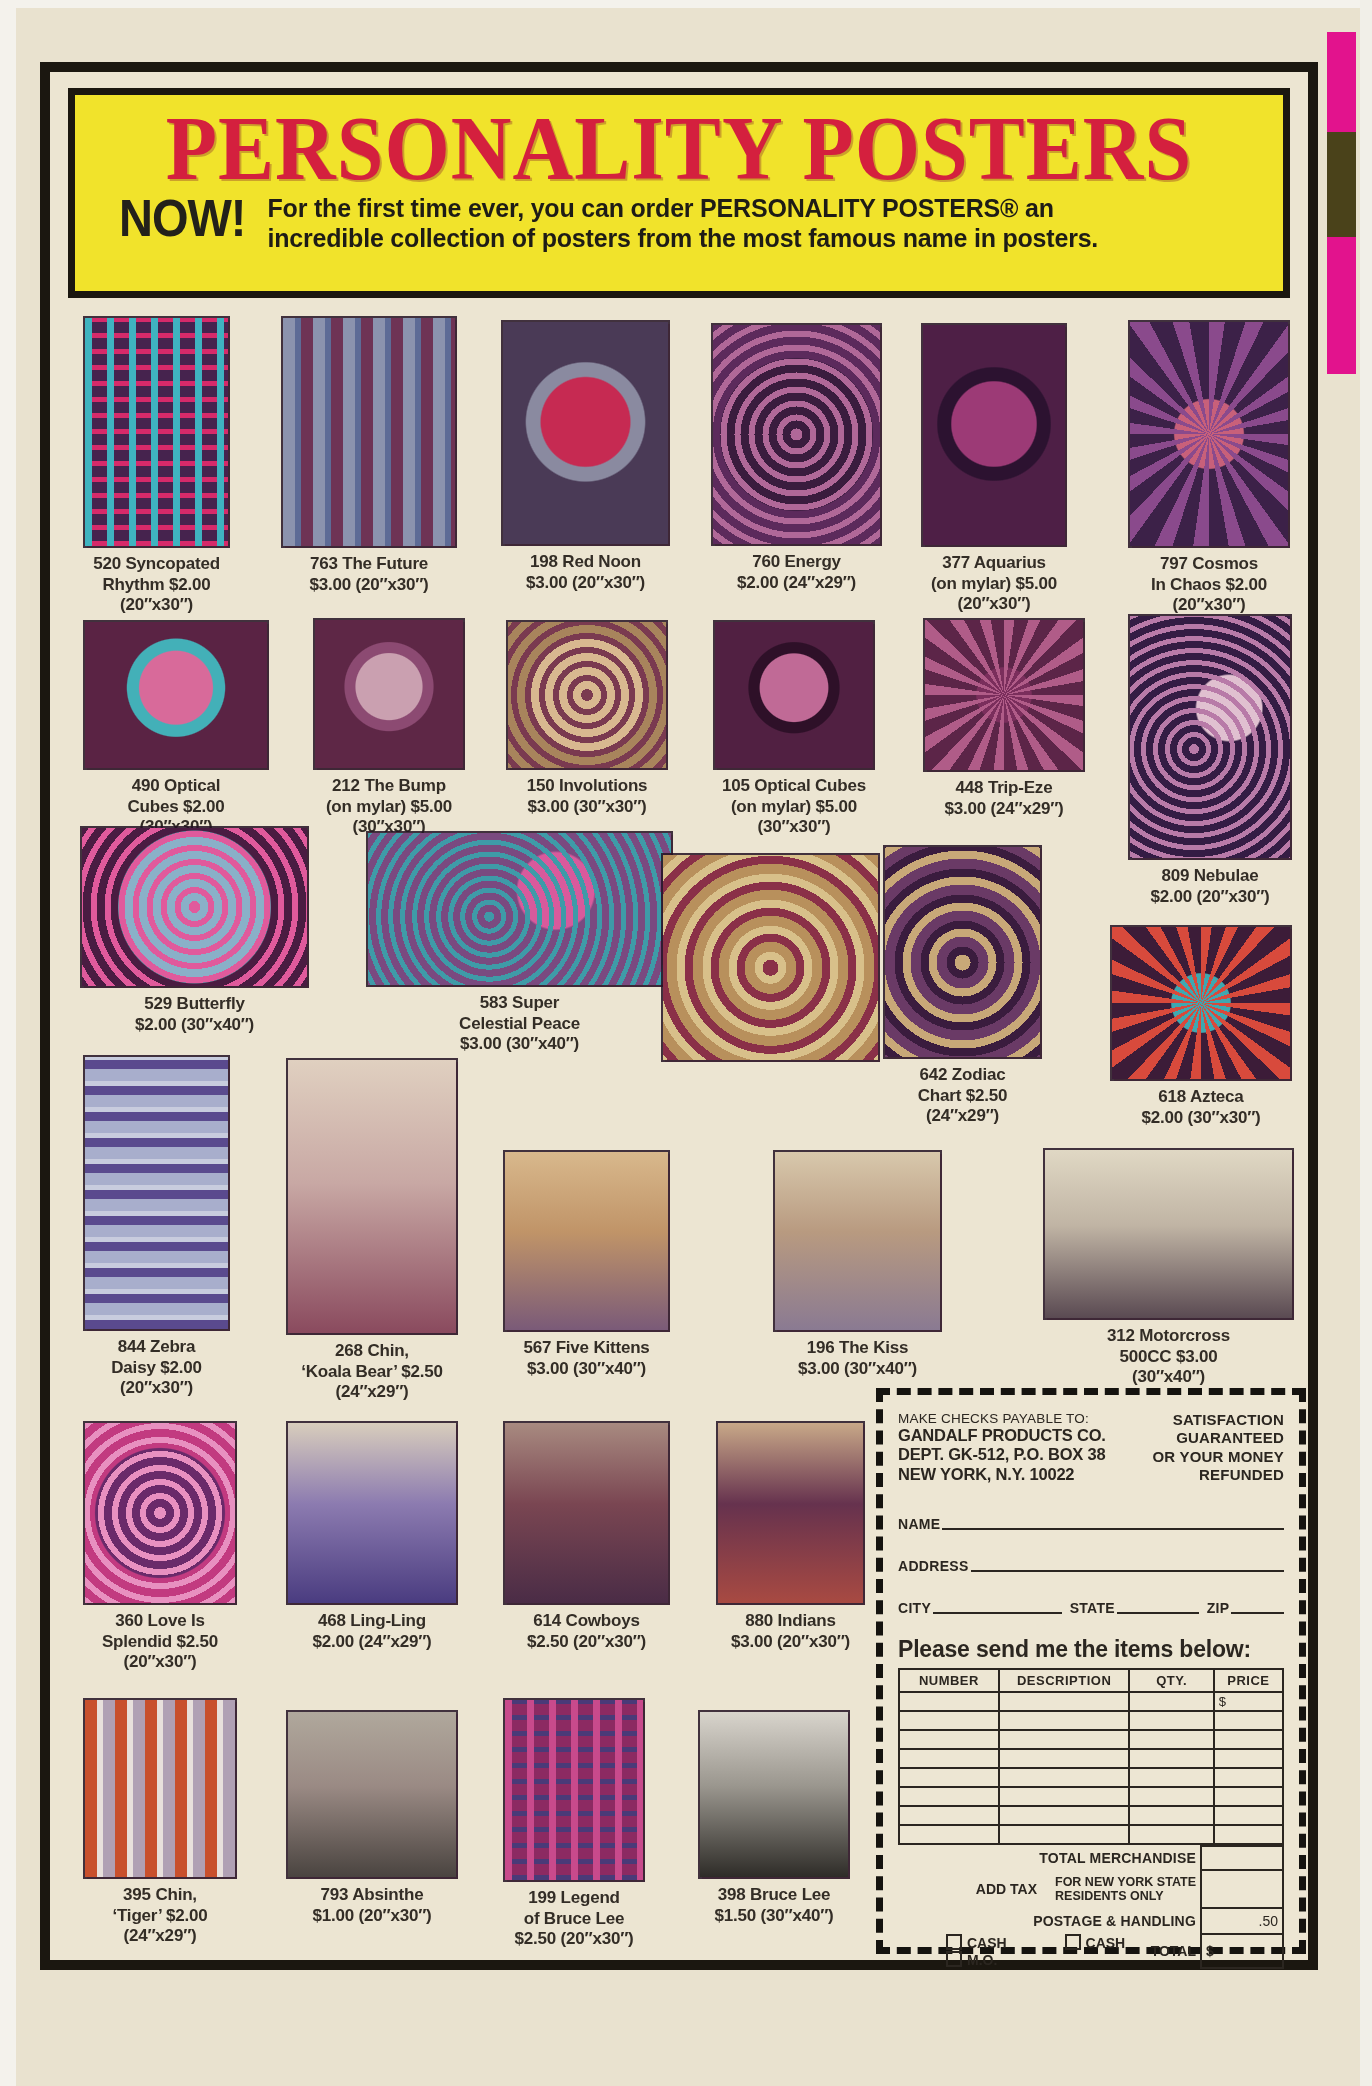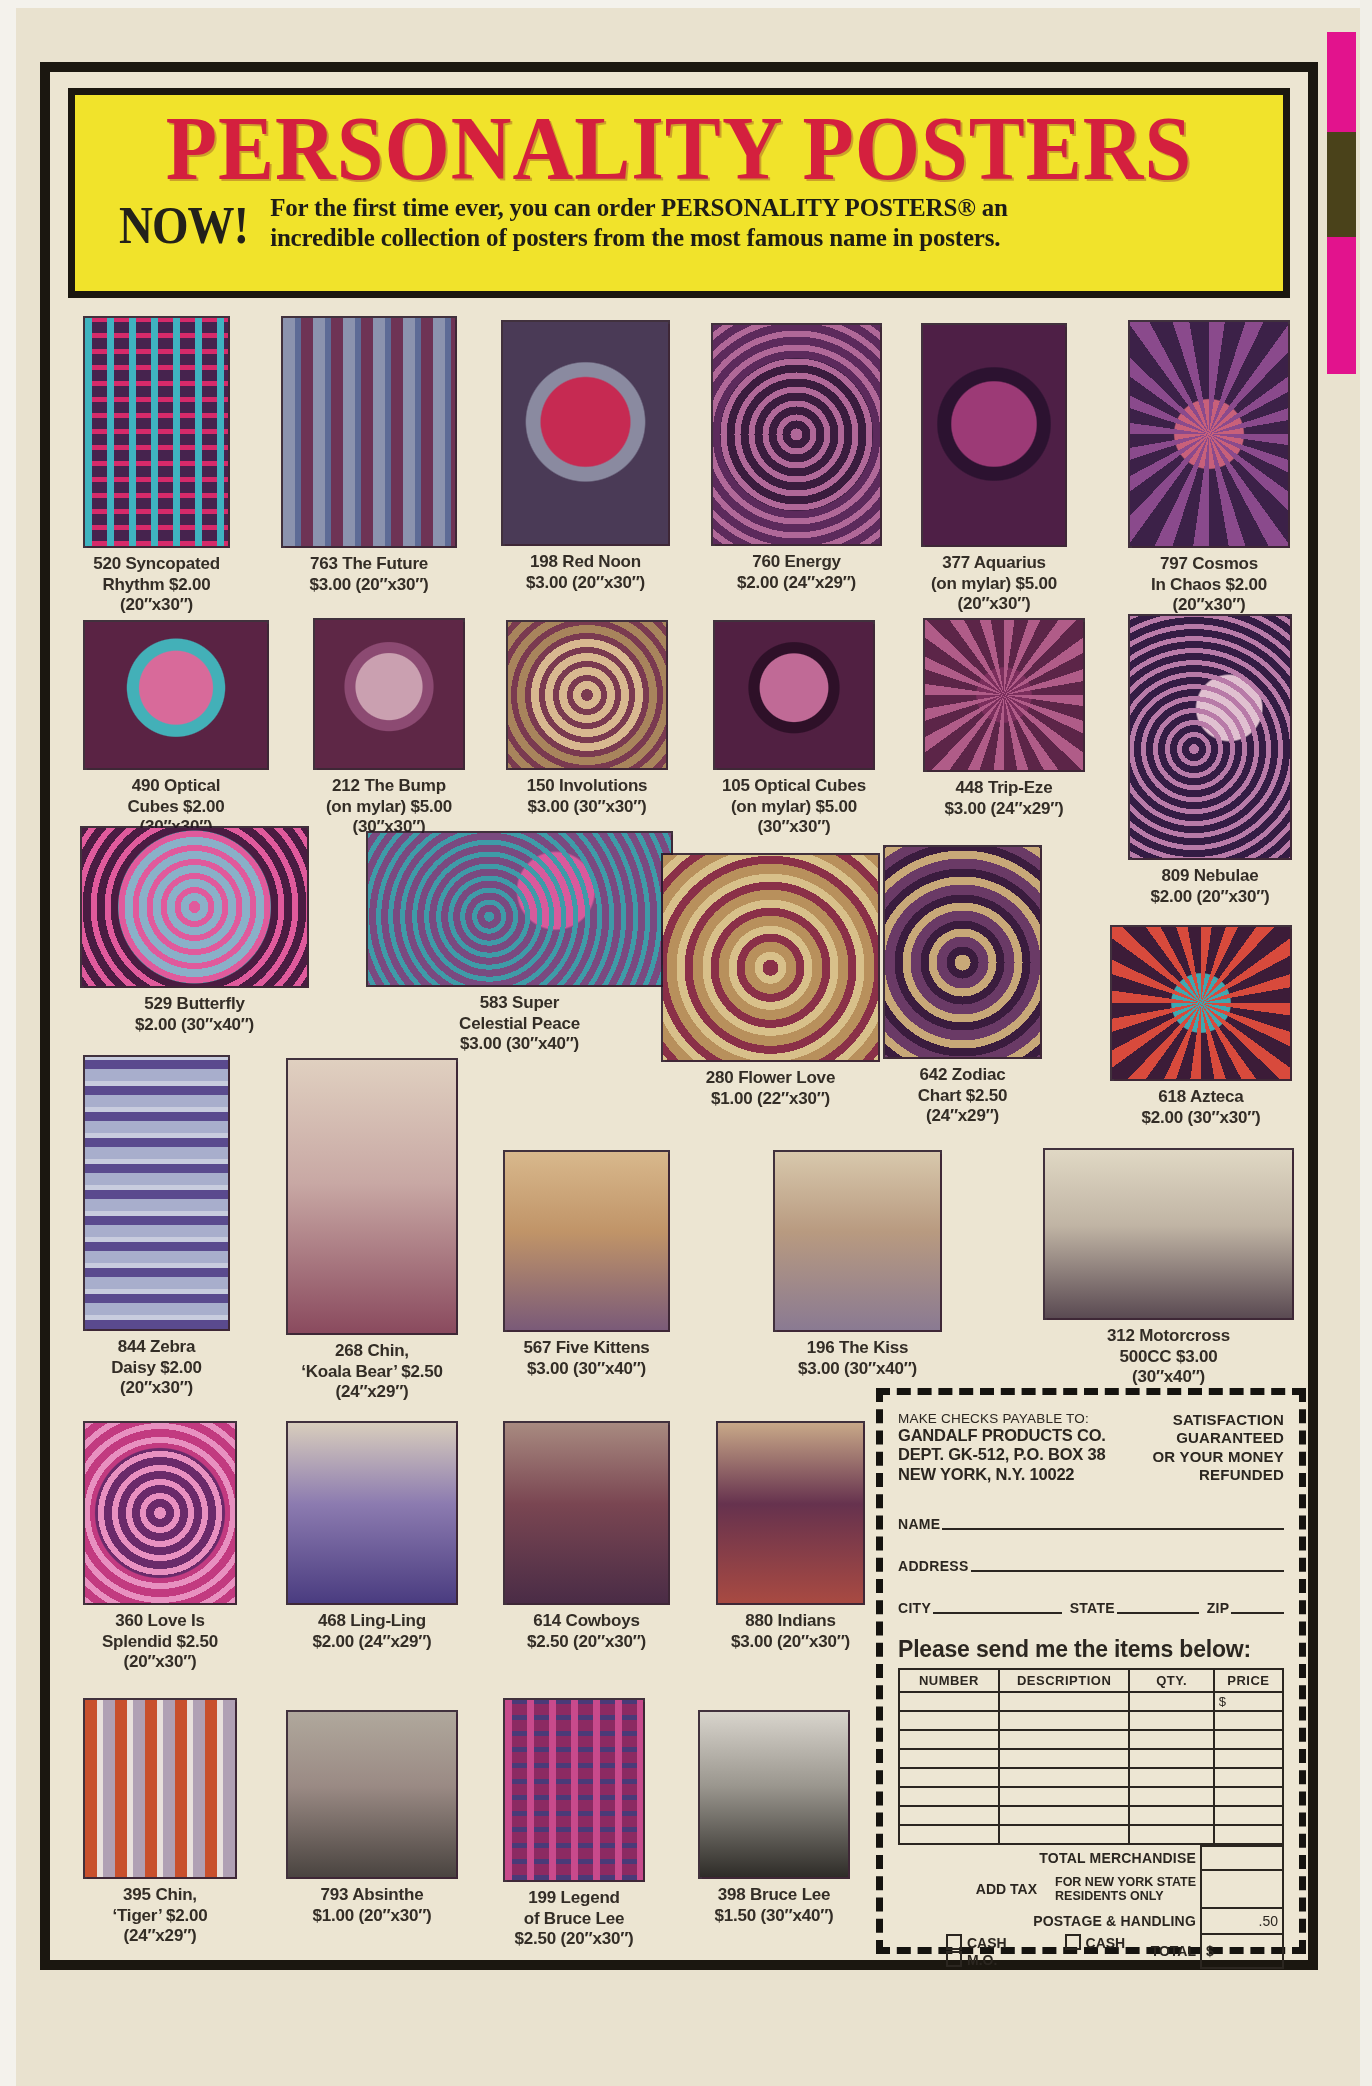--- a/index.html
+++ b/index.html
@@ -24,21 +24,21 @@
     position:absolute;left:68px;top:88px;width:1208px;height:196px;
     border:7px solid #1b1710;
   }
   .header-title{
     margin-top:8px;text-align:center;
     font-family:"Liberation Serif", serif;font-weight:700;
     font-size:84px;letter-spacing:1px;line-height:1.0;
     transform:scaleY(1.08);transform-origin:top center;
     text-shadow:2px 2px 0 rgba(120,10,40,.30);
   }
-  .header-row{display:flex;align-items:center;margin:4px 0 0 44px;font-family:Liberation Serif, serif;}
+  .header-row{display:flex;align-items:flex-start;margin:4px 0 0 44px;}
   .now{
     font-size:47px;font-weight:900;letter-spacing:-1px;color:#23211a;
     line-height:1.0;margin-right:22px;transform:scaleY(1.12);transform-origin:top left;
   }
   .tagline{font-size:25px;font-weight:700;color:#1e1c16;line-height:1.2;margin-top:2px;letter-spacing:-0.2px;}
 
   .poster-grid{position:absolute;left:0;top:0;width:1372px;height:2086px;pointer-events:none;}
   .thumb{
     position:absolute;
     box-shadow:0 0 0 2px rgba(35,18,35,.85), 2px 2px 0 rgba(180,30,80,.35);
@@ -129,21 +129,20 @@
     <div class="caption" style="left: 673px; top: 776px; width: 242px;">105 Optical Cubes<br>(on mylar) $5.00<br>(30″x30″)</div>
     <div class="thumb" style="left: 925px; top: 620px; width: 158px; height: 150px; background: repeating-conic-gradient(rgb(176, 92, 136) 0deg, rgb(176, 92, 136) 8deg, transparent 8deg, transparent 18deg), radial-gradient(circle, rgb(122, 46, 92) 0px, rgb(122, 46, 92) 25%, transparent 26%) rgb(92, 37, 72);"></div>
     <div class="caption" style="left: 883px; top: 778px; width: 242px;">448 Trip-Eze<br>$3.00 (24″x29″)</div>
     <div class="thumb" style="left: 1130px; top: 616px; width: 160px; height: 242px; background: repeating-radial-gradient(circle at 40% 55%, rgb(184, 122, 168) 0px, rgb(184, 122, 168) 5px, transparent 5px, transparent 12px), radial-gradient(circle at 62% 38%, rgb(224, 192, 208) 0px, rgb(224, 192, 208) 18%, transparent 19%) rgb(52, 28, 68);"></div>
     <div class="caption" style="left: 1088px; top: 866px; width: 244px;">809 Nebulae<br>$2.00 (20″x30″)</div>
     <div class="thumb" style="left: 82px; top: 828px; width: 225px; height: 158px; background: repeating-radial-gradient(circle, rgb(224, 90, 156) 0px, rgb(224, 90, 156) 6px, transparent 6px, transparent 14px), radial-gradient(circle, rgb(138, 176, 200) 0px, rgb(138, 176, 200) 55%, transparent 56%) rgb(74, 28, 66);"></div>
     <div class="caption" style="left: 40px; top: 994px; width: 309px;">529 Butterfly<br>$2.00 (30″x40″)</div>
     <div class="thumb" style="left: 368px; top: 833px; width: 303px; height: 152px; background: repeating-radial-gradient(circle at 40% 55%, rgb(63, 154, 168) 0px, rgb(63, 154, 168) 5px, transparent 5px, transparent 12px), radial-gradient(circle at 62% 38%, rgb(216, 90, 156) 0px, rgb(216, 90, 156) 18%, transparent 19%) rgb(122, 74, 128);"></div>
     <div class="caption" style="left: 326px; top: 993px; width: 387px;">583 Super<br>Celestial Peace<br>$3.00 (30″x40″)</div>
     <div class="thumb" style="left: 663px; top: 855px; width: 215px; height: 205px; background: repeating-radial-gradient(circle at 50% 55%, rgb(138, 48, 72) 0px, rgb(138, 48, 72) 8px, rgb(216, 192, 138) 8px, rgb(216, 192, 138) 16px, transparent 16px, transparent 26px) rgb(184, 144, 92);"></div>
-    <div class="caption" style="left: 621px; top: 1068px; width: 299px;">280 Flower Love<br>$1.00 (22″x30″)</div>
     <div class="thumb" style="left: 885px; top: 847px; width: 155px; height: 210px; background: repeating-radial-gradient(circle at 50% 55%, rgb(200, 168, 120) 0px, rgb(200, 168, 120) 8px, rgb(58, 28, 62) 8px, rgb(58, 28, 62) 16px, transparent 16px, transparent 26px) rgb(106, 58, 102);"></div>
     <div class="caption" style="left: 843px; top: 1065px; width: 239px;">642 Zodiac<br>Chart $2.50<br>(24″x29″)</div>
     <div class="thumb" style="left: 1112px; top: 927px; width: 178px; height: 152px; background: repeating-conic-gradient(rgb(216, 74, 60) 0deg, rgb(216, 74, 60) 8deg, transparent 8deg, transparent 18deg), radial-gradient(circle, rgb(63, 168, 176) 0px, rgb(63, 168, 176) 25%, transparent 26%) rgb(60, 28, 56);"></div>
     <div class="caption" style="left: 1070px; top: 1087px; width: 262px;">618 Azteca<br>$2.00 (30″x30″)</div>
     <div class="thumb" style="left: 85px; top: 1057px; width: 143px; height: 272px; background: repeating-linear-gradient(0deg, rgb(90, 74, 142) 0px, rgb(90, 74, 142) 9px, rgb(200, 204, 222) 9px, rgb(200, 204, 222) 14px, transparent 14px, transparent 26px) rgb(168, 174, 204);"></div>
     <div class="caption" style="left: 43px; top: 1337px; width: 227px;">844 Zebra<br>Daisy $2.00<br>(20″x30″)</div>
     <div class="thumb" style="left: 288px; top: 1060px; width: 168px; height: 273px; background: linear-gradient(rgb(224, 208, 192) 0%, rgb(200, 168, 164) 45%, rgb(138, 74, 94) 100%);"></div>
     <div class="caption" style="left: 246px; top: 1341px; width: 252px;">268 Chin,<br>‘Koala Bear’ $2.50<br>(24″x29″)</div>
     <div class="thumb" style="left: 505px; top: 1152px; width: 163px; height: 178px; background: linear-gradient(rgb(216, 184, 140) 0%, rgb(192, 148, 104) 45%, rgb(122, 90, 120) 100%);"></div>
     <div class="caption" style="left: 463px; top: 1338px; width: 247px;">567 Five Kittens<br>$3.00 (30″x40″)</div>

